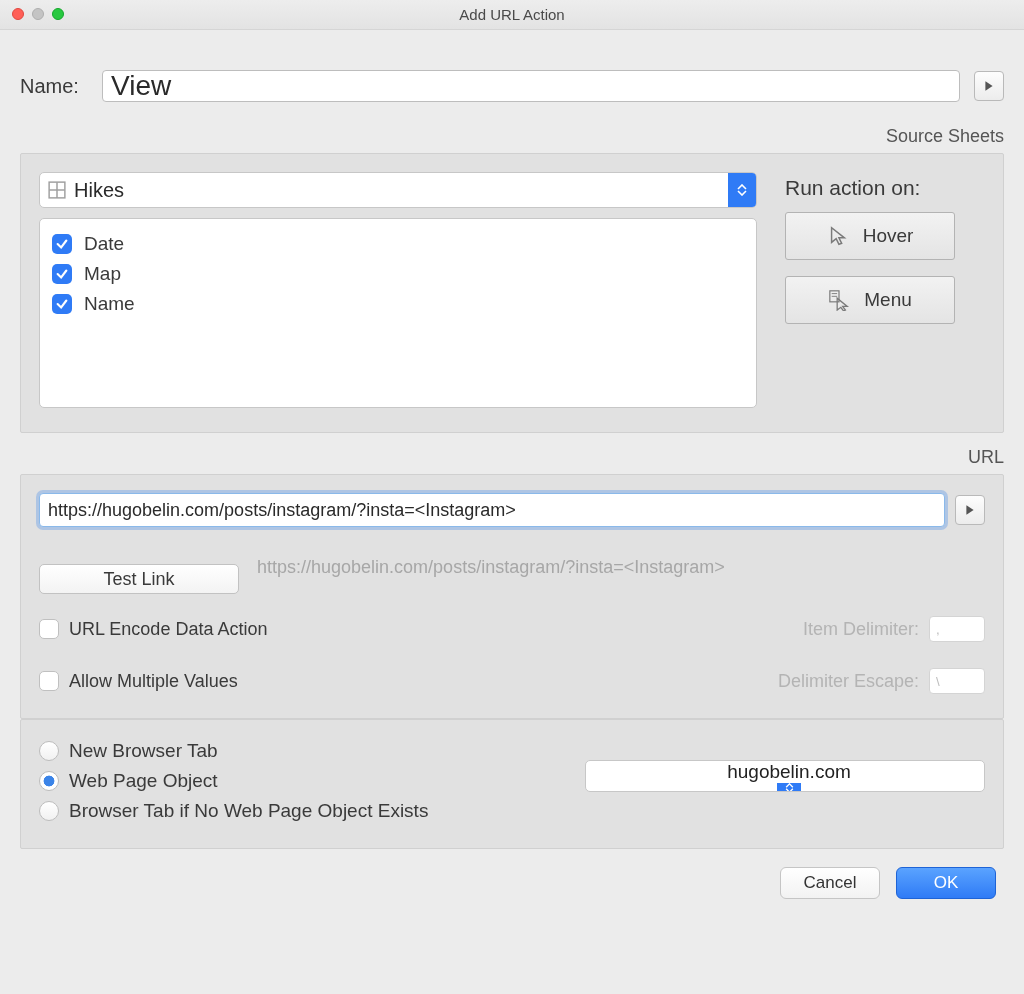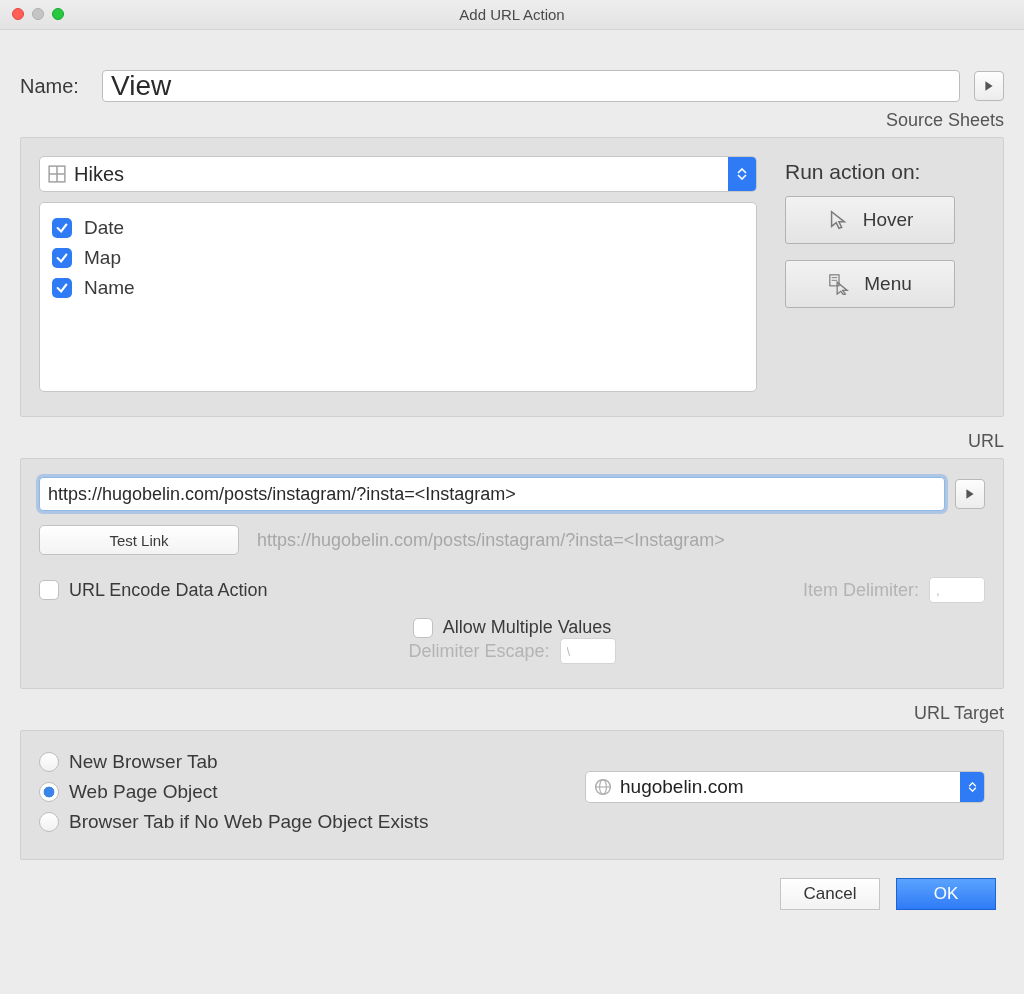--- a/index.html
+++ b/index.html
@@ -22,21 +22,21 @@
   }
   .traffic-lights { position:absolute; left:12px; top:8px; display:flex; gap:8px; }
   .tl { width:12px; height:12px; border-radius:50%; }
   .tl.red { background:#ff5f57; border:0.5px solid #e1483f; }
   .tl.yellow { background:#c4c4c4; border:0.5px solid #afafaf; }
   .tl.green { background:#28c840; border:0.5px solid #14a82b; }
   .title-text { font-size:15px; color:#4a4a4a; }
 
   .content { padding:20px 20px 0 20px; }
   .row { display:flex; align-items:center; gap:14px; }
-  .name-row { margin-bottom:8px; }
+  .name-row { margin-bottom:24px; }
   .name-label { width:68px; font-size:20px; }
   .text-input {
     flex:1; height:32px; border:1px solid #bdbdbd; border-radius:4px;
     padding:4px 8px; font-size:28px; color:#2a2a2a; background:#fff;
   }
   .focused-input { border-color:#8ab9ea; box-shadow:0 0 0 3px rgba(81,147,234,0.35); }
   .arrow-btn {
     width:30px; height:30px; border:1px solid #b9b9b9; border-radius:4px;
     background:linear-gradient(#fdfdfd,#ececec);
     display:flex; align-items:center; justify-content:center;
@@ -83,49 +83,49 @@
   }
   .action-btn .icon { width:22px; height:22px; opacity:0.75; }
 
   
   .url-panel .url-input-row { display:flex; align-items:center; gap:10px; }
   .url-panel .url-input-row .text-input { height:34px; font-size:18px; }
   .test-row { display:flex; align-items:center; gap:18px; margin-top:14px; }
   .test-btn {
     width:200px; height:30px; border:1px solid #c2c2c2; border-radius:5px;
     background:linear-gradient(#ffffff,#f3f3f3);
-    font-size:15px; color:#3a3a3a; cursor:pointer;
-    display:flex; align-items:center; justify-content:center;
+    font-size:18px; color:#3a3a3a; cursor:pointer;
+    display:flex; align-items:center; justify-content:center;margin-top:23px;
   }
   .preview-url { color:#a7a7a7; font-size:18px; }
 
   .toggle-row { display:flex; align-items:center; justify-content:space-between; margin-top:22px; }
   .toggle-left { display:flex; align-items:center; gap:10px; }
   .empty-chk { width:20px; height:20px; border:1px solid #c0c0c0; border-radius:5px; background:#fff; }
   .delim-right { display:flex; align-items:center; gap:10px; color:#b4b4b4; }
   .delim-right .tiny-input { width:56px; height:26px; border:1px solid #d4d4d4; border-radius:4px; padding:2px 6px; color:#bdbdbd; background:#fff; }
 
   .target-panel { padding:16px 18px 22px 18px; position:relative; }
   .radio-col .radio-item { display:flex; align-items:center; gap:10px; padding:4px 0; font-size:19px; }
   .radio { width:20px; height:20px; border-radius:50%; border:1px solid #bdbdbd; background:linear-gradient(#ffffff,#f1f1f1); }
   .radio.checked { background:radial-gradient(#3b84e8 0%, #3b84e8 40%, #fff 45%, #fff 100%); border:1px solid #bdbdbd; }
   .target-combo {
     position:absolute; right:18px; top:40px;
     width:400px; height:32px;
     display:flex; align-items:center;
     background:#fff; border:1px solid #c7c7c7; border-radius:5px;
-    overflow:hidden; padding-left:8px;
+    overflow:hidden; padding-left:8px;flex-direction:column;
   }
   .target-combo .globe { width:18px; height:18px; margin-right:8px; opacity:0.6; }
   .target-combo .combo-text { flex:1; font-size:19px; color:#222; }
 
   
   .footer { display:flex; justify-content:flex-end; gap:16px; padding:18px 28px; }
   .footer .btn {
-    width:100px; height:32px; border-radius:0; font-size:17px;
+    width:100px; height:32px; border-radius:6px; font-size:17px;
     display:flex; align-items:center; justify-content:center; cursor:pointer;
   }
   .footer .btn.cancel { background:linear-gradient(#ffffff,#f2f2f2); border:1px solid #c5c5c5; color:#333; }
   .footer .btn.ok { background:linear-gradient(#5aa3ff,#2f7bf6); color:#fff; border:1px solid #1e63d6; }
 
 </style>
 </head>
 <body>
 
 <div class="titlebar">
@@ -236,33 +236,32 @@
       <div class="toggle-left">
         <div class="empty-chk"></div>
         <span>URL Encode Data Action</span>
       </div>
       <div class="delim-right">
         <span>Item Delimiter:</span>
         <input class="tiny-input" type="text" disabled="" value="," style="">
       </div>
     </div>
 
-    <div class="toggle-row" style="margin-top:14px;flex-direction:column;">
+    <div class="toggle-row" style="margin-top:26px;">
       <div class="toggle-left">
         <div class="empty-chk"></div>
         <span>Allow Multiple Values</span>
       </div>
       <div class="delim-right">
         <span>Delimiter Escape:</span>
         <input class="tiny-input" type="text" disabled="" value="\" style="">
       </div>
     </div>
   </div>
 
-  <div class="section-label" style="margin-top:14px;">URL Target</div>
   <div class="panel target-panel">
     <div class="radio-col">
       <div class="radio-item">
         <div class="radio"></div>
         <span>New Browser Tab</span>
       </div>
       <div class="radio-item">
         <div class="radio checked"></div>
         <span>Web Page Object</span>
       </div>

